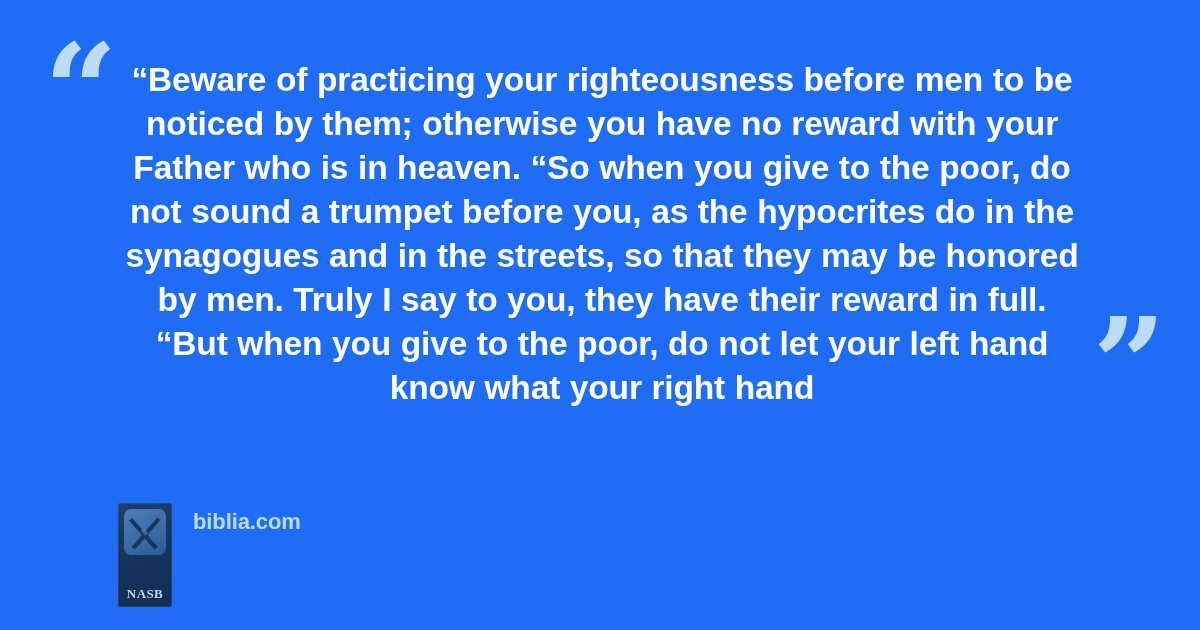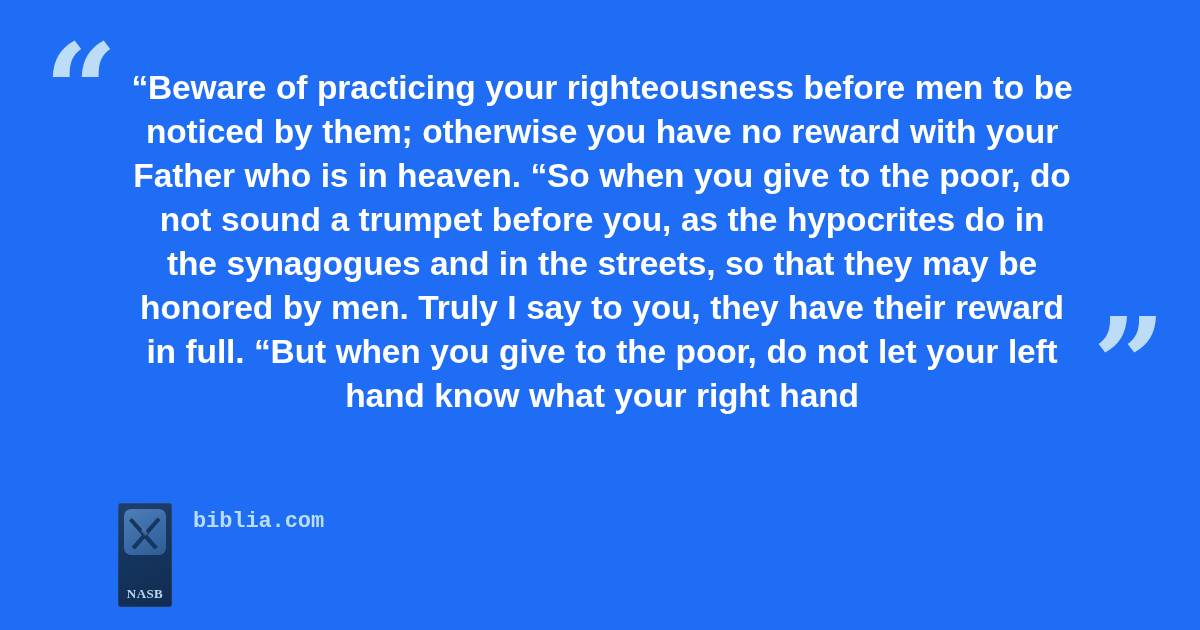--- a/index.html
+++ b/index.html
@@ -46,21 +46,21 @@
 
   
   .quote-block {
     position: absolute;
     left: 122px;
     top: 58px;
     width: 960px;
     text-align: center;
   }
   .quote-text {
-    margin: 8px;
+    margin: 0;
     color: #ffffff;
     font-family: "Liberation Sans", sans-serif;
     font-weight: 700;
     font-size: 33.5px;
     line-height: 44px;
     letter-spacing: -0.15px;
     word-spacing: 0.5px;
   }
 
   
@@ -123,21 +123,21 @@
     font-family: "Liberation Sans", sans-serif;
     font-weight: 700;
     font-size: 40px;
     line-height: 48px;
     letter-spacing: -0.2px;
     white-space: nowrap;
   }
   .attr-site {
     margin: 4px 0 0 0;
     color: #b9dcf7;
-    font-family: Liberation Mono, monospace;
+    font-family: Liberation Sans, sans-serif;
     font-weight: 700;
     font-size: 22px;
     line-height: 26px;
     letter-spacing: -0.1px;
     white-space: nowrap;
   }
 </style>
 </head>
 <body>
 

